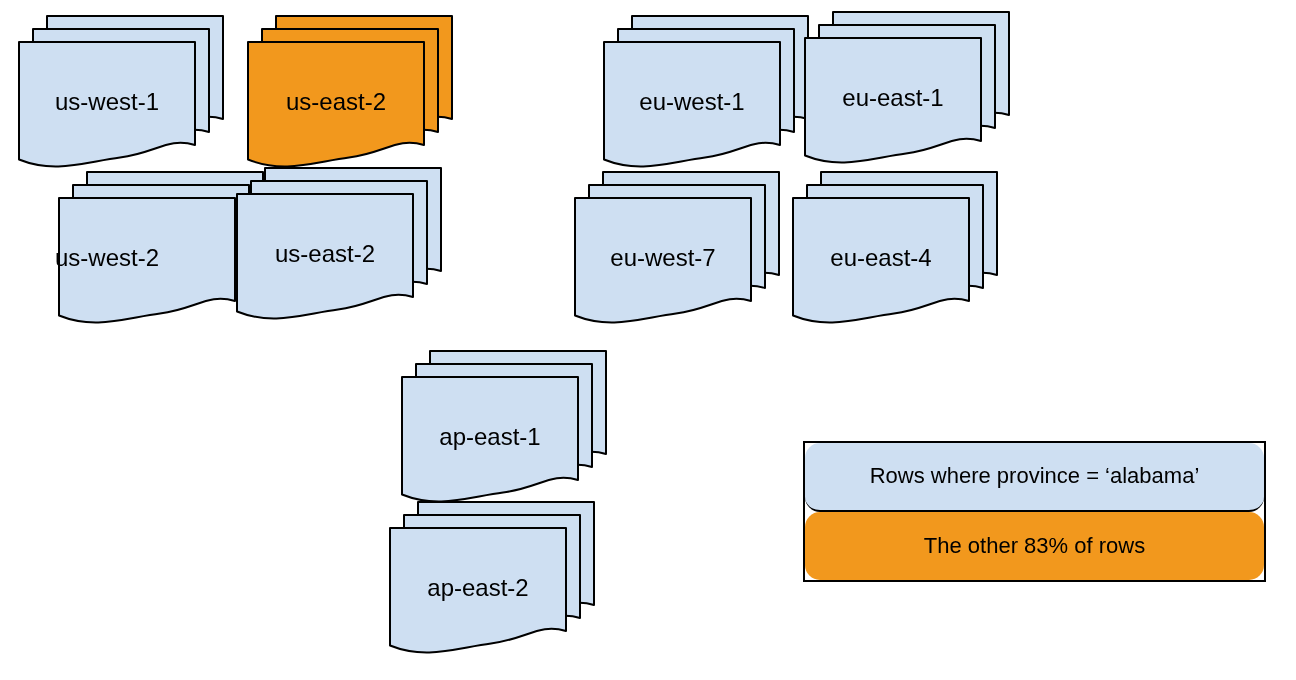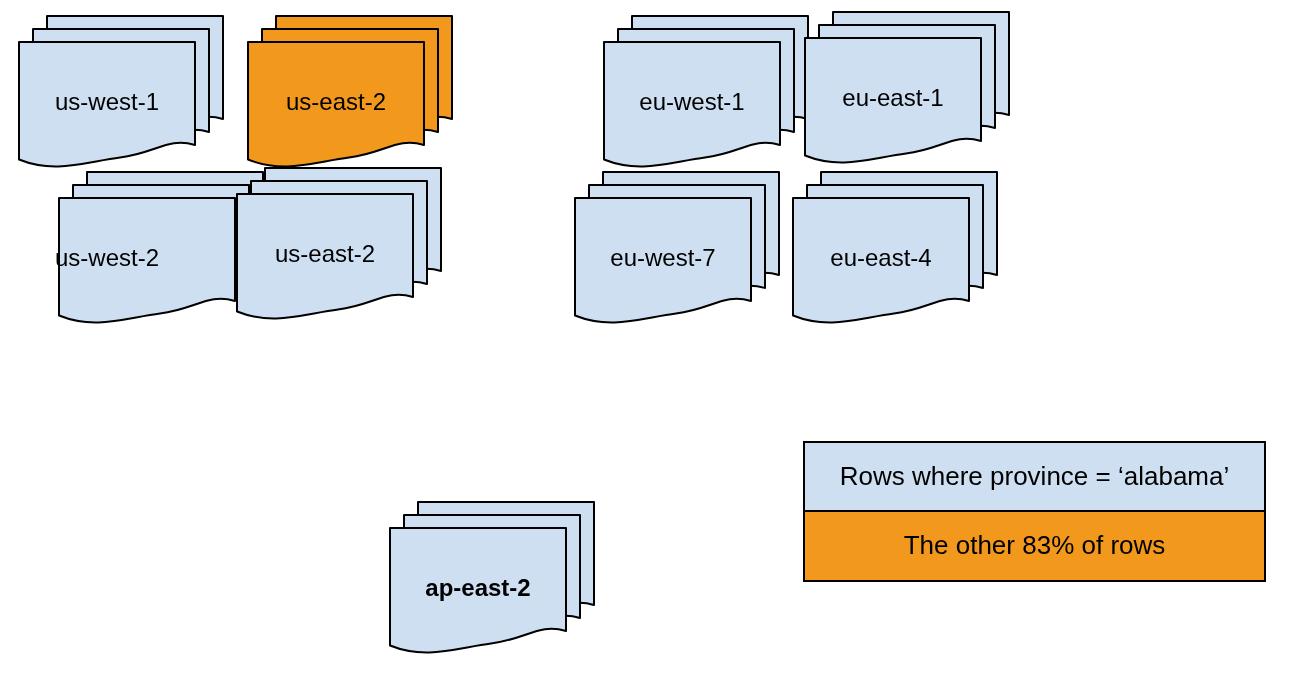--- a/index.html
+++ b/index.html
@@ -55,22 +55,23 @@
     top: 441px;
     width: 463px;
     height: 141px;
     border: 2px solid var(--outline);
   }
   .legend-row {
     height: 50%;
     display: flex;
     align-items: center;
     justify-content: center;
-    font-size: 26px;
+    font-size: 22px;
     color: var(--text-color);
+    border-radius: 15px;
   }
   .legend-row.partition { background: var(--doc-fill); border-bottom: 2px solid var(--outline); }
   .legend-row.highlight { background: var(--highlight-fill); }
   .defs-svg { position: absolute; width: 0; height: 0; }
 </style>
 </head>
 <body>
 
 <svg class="defs-svg" aria-hidden="true">
   <defs>
@@ -144,21 +145,29 @@
     <div class="stack-label">eu-west-7</div>
   </div>
     <div class="stack" style="left: 793px; top: 172px;">
     <svg width="205" height="154" viewBox="0 0 205 154">
       <use href="#doc-shape" class="doc" transform="translate(28,0)"></use>
       <use href="#doc-shape" class="doc" transform="translate(14,13)"></use>
       <use href="#doc-shape" class="doc" transform="translate(0,26)"></use>
     </svg>
     <div class="stack-label">eu-east-4</div>
   </div>
-    <div class="stack" style="left: 390px; top: 502px; font-weight: bold;">
+    <div class="stack" style="left: 402px; top: 351px;">
+    <svg width="205" height="154" viewBox="0 0 205 154">
+      <use href="#doc-shape" class="doc" transform="translate(28,0)"></use>
+      <use href="#doc-shape" class="doc" transform="translate(14,13)"></use>
+      <use href="#doc-shape" class="doc" transform="translate(0,26)"></use>
+    </svg>
+    <div class="stack-label">ap-east-1</div>
+  </div>
+    <div class="stack" style="left: 390px; top: 502px;">
     <svg width="205" height="154" viewBox="0 0 205 154">
       <use href="#doc-shape" class="doc" transform="translate(28,0)"></use>
       <use href="#doc-shape" class="doc" transform="translate(14,13)"></use>
       <use href="#doc-shape" class="doc" transform="translate(0,26)"></use>
     </svg>
     <div class="stack-label">ap-east-2</div>
   </div>
   </div>
 
 </body></html>

